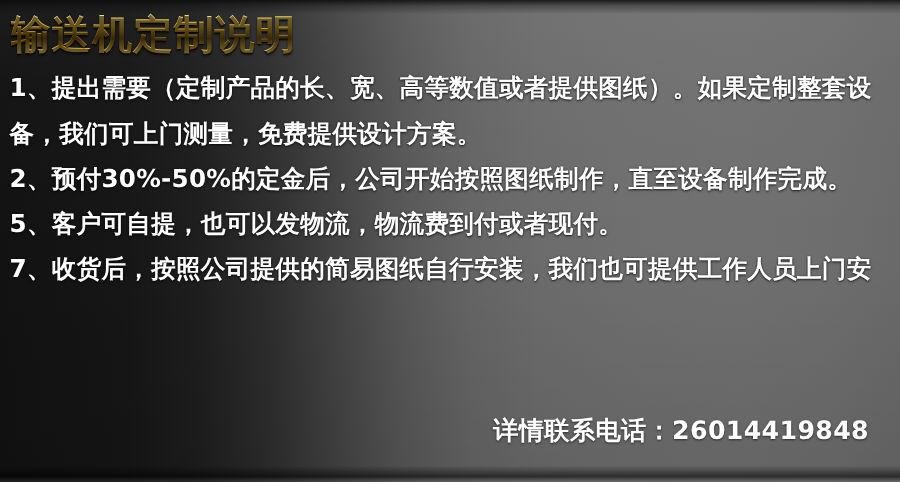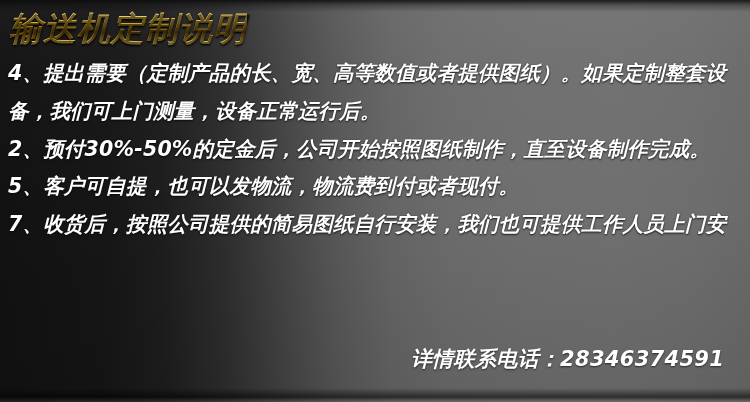--- a/index.html
+++ b/index.html
@@ -32,21 +32,20 @@
         #2e2e2e 30%,
         #454545 38%,
         #585858 45%,
         #656565 52%,
         #6c6c6c 60%,
         #6f6f6f 70%,
         #707070 82%,
         #6e6e6e 92%,
         #6a6a6a 100%);
     box-sizing: border-box;
-    font-style: italic;
   }
 
   
   .sheen {
     position: absolute;
     inset: 0;
     pointer-events: none;
     background: linear-gradient(to bottom,
       rgba(255,255,255,0.045) 0%,
       rgba(255,255,255,0.015) 18%,
@@ -113,22 +112,22 @@
 </head>
 <body>
 
 <div class="banner">
 
   <div class="sheen"></div>
 
   <div class="title">输送机定制说明</div>
 
   <div class="lines">
-    <div class="line">4、提出需要（定制产品的长、宽、高等数值或者提供图纸）。如果定制整套设</div>
-    <div class="line">备，我们可上门测量，设备正常运行后。</div>
+    <div class="line">1、提出需要（定制产品的长、宽、高等数值或者提供图纸）。如果定制整套设</div>
+    <div class="line">备，我们可上门测量，免费提供设计方案。</div>
     <div class="line">2、预付30%-50%的定金后，公司开始按照图纸制作，直至设备制作完成。</div>
     <div class="line">5、客户可自提，也可以发物流，物流费到付或者现付。</div>
     <div class="line">7、收货后，按照公司提供的简易图纸自行安装，我们也可提供工作人员上门安</div>
   </div>
 
-  <div class="contact">详情联系电话：28346374591</div>
+  <div class="contact">详情联系电话：26014419848</div>
 
 </div>
 
 </body></html>

